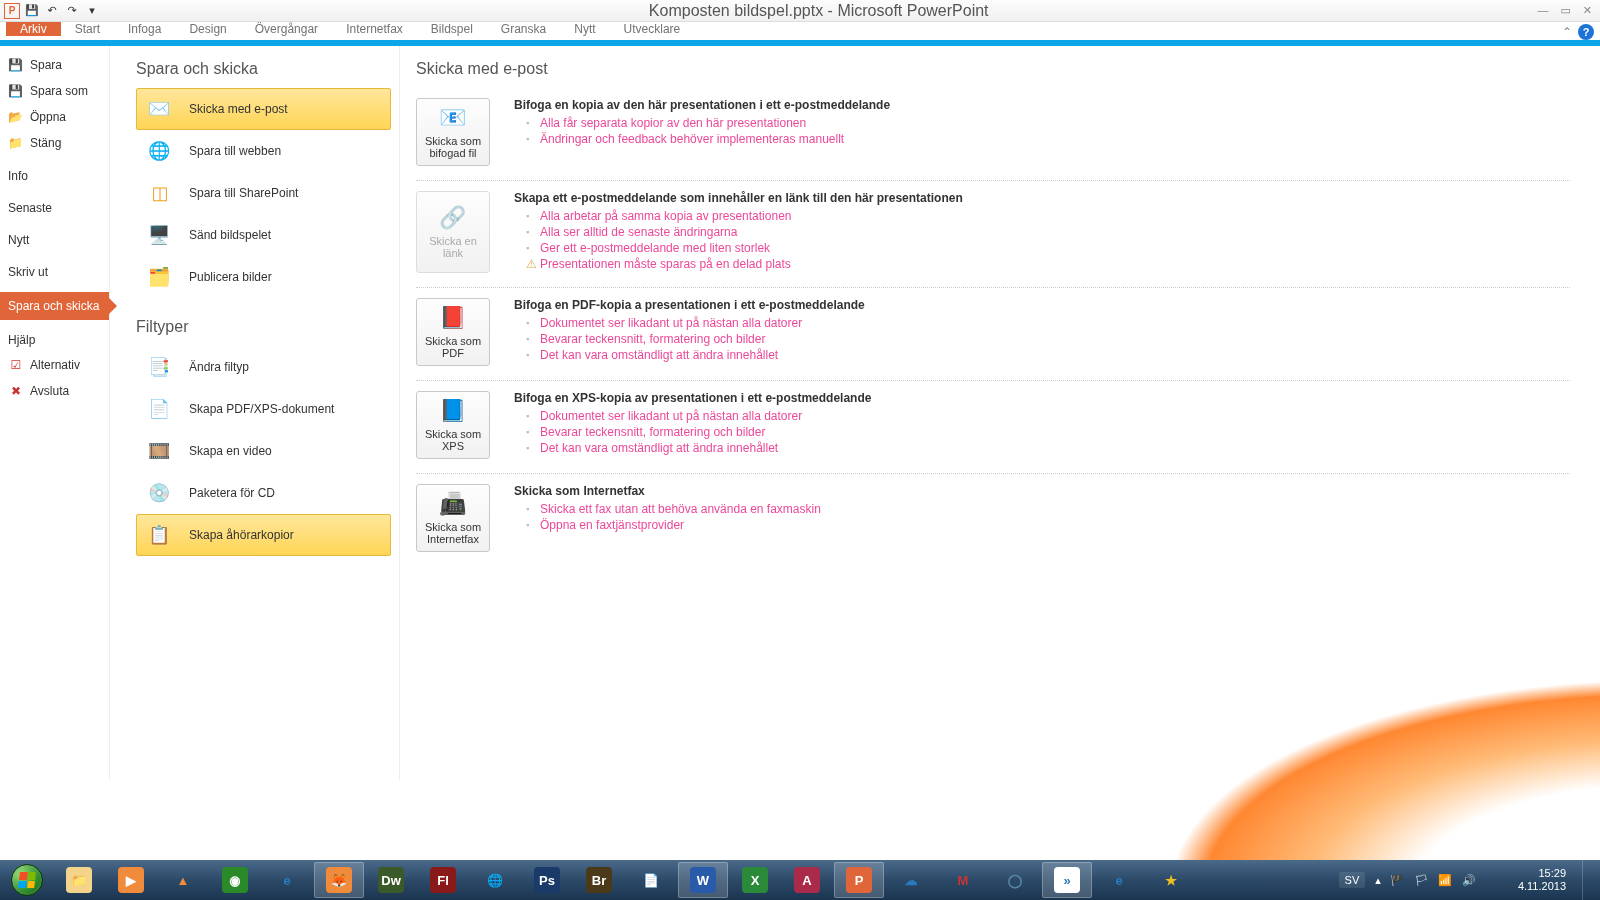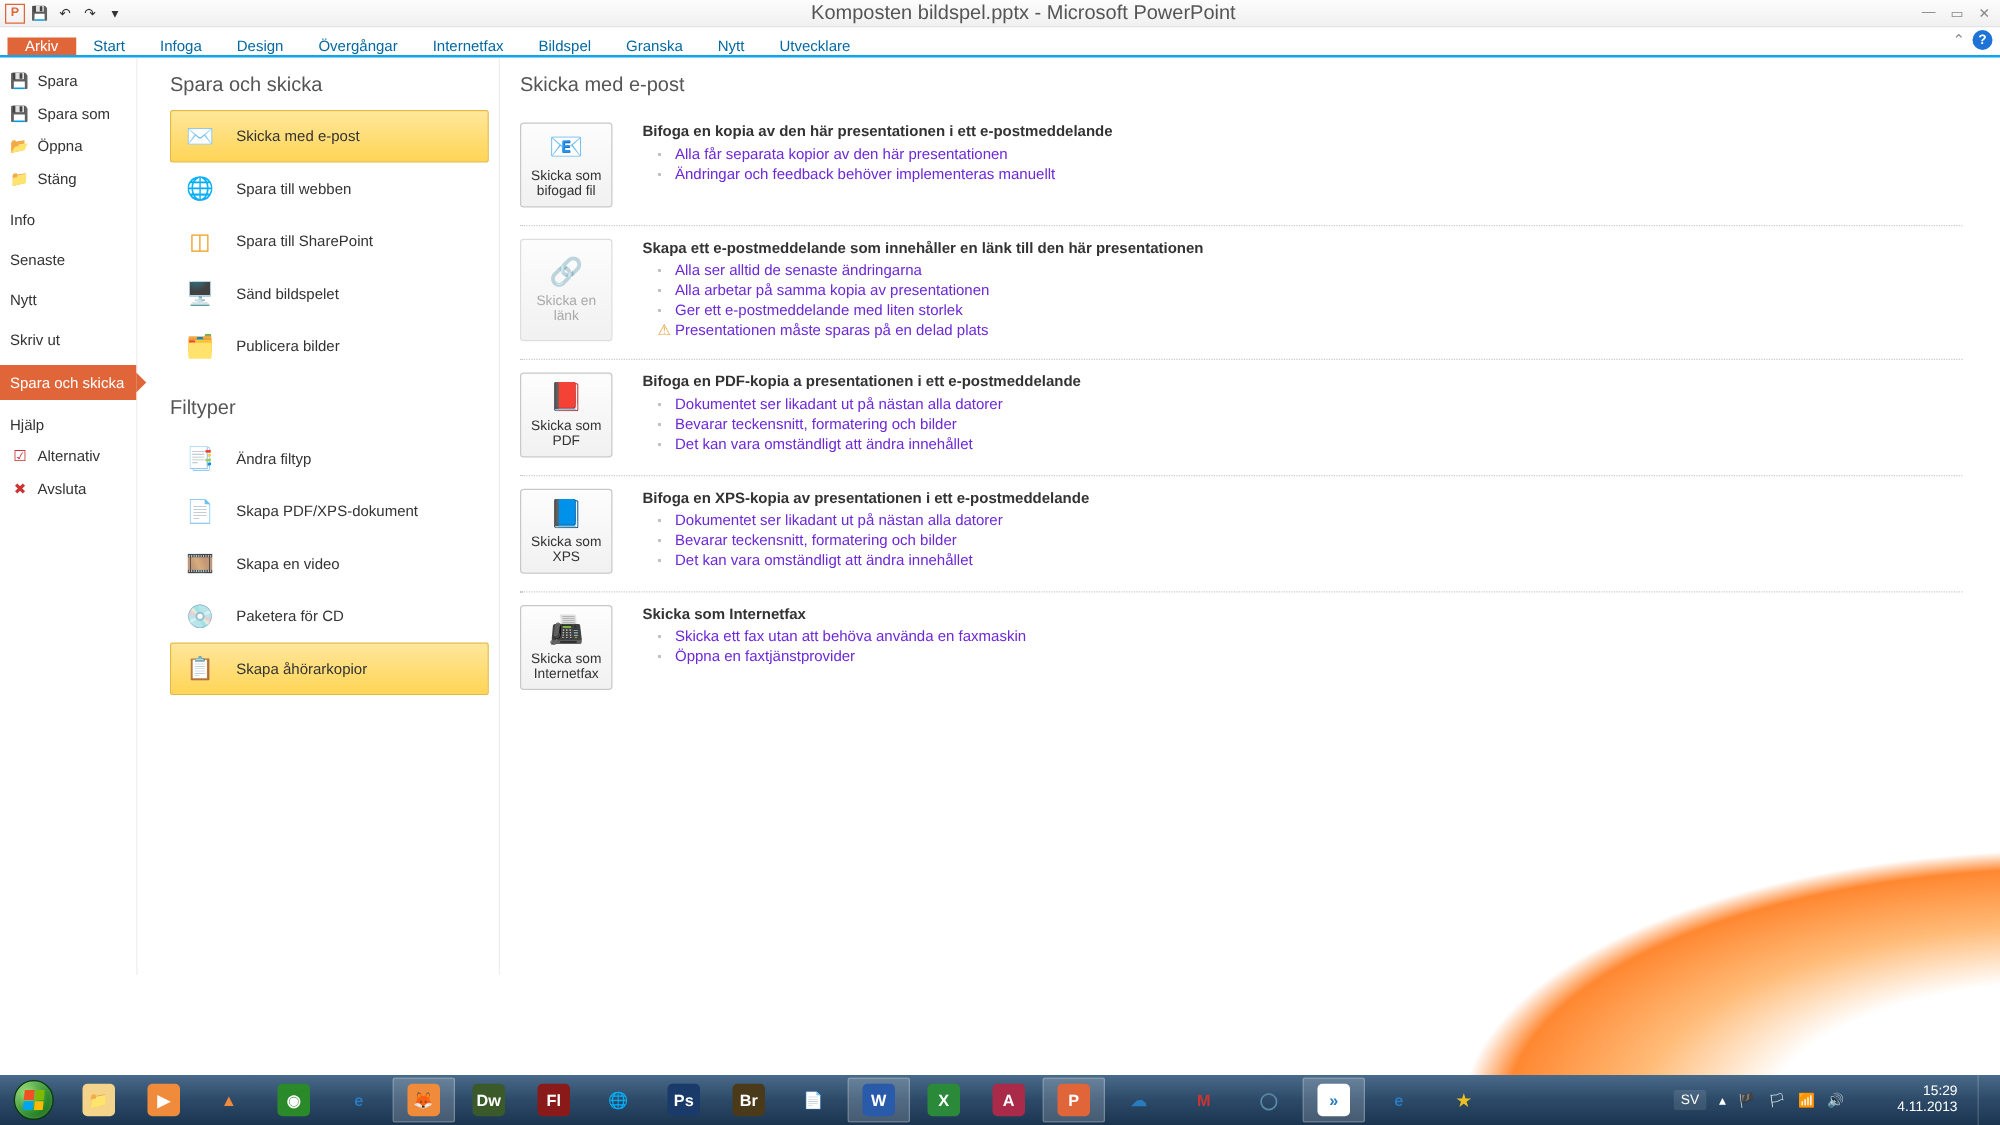--- a/index.html
+++ b/index.html
@@ -7,22 +7,22 @@
   
   
   .titlebar { height: 22px; background: linear-gradient(#fdfdfd,#f0f0f0); display: flex; align-items: center; border-bottom: 1px solid #ddd; }
   .qat { display: flex; align-items: center; gap: 4px; padding-left: 4px; }
   .qat-icon { width: 16px; height: 16px; display: inline-flex; align-items: center; justify-content: center; font-size: 11px; }
   .app-icon { border: 1px solid #e0663a; color: #e0663a; font-weight: bold; width: 16px; height: 16px; display: flex; align-items:center; justify-content:center; font-size:10px;}
   .title-center { flex: 1; text-align: center; color: #555; font-size: 16px; }
   .win-ctrls { display: flex; gap: 12px; padding-right: 8px; color: #888; font-size: 11px;}
   
   
-  .ribbon-tabs { height: 24px; background: #fff; display: flex; align-items: flex-end; border-bottom: 2px solid #0ea5e9; padding-left: 6px; position: relative; }
-  .ribbon-tab { padding: 0 14px; display: flex; align-items: center; color: #0369a1; cursor: default; font-size: 12px; }
+  .ribbon-tabs { height: 24px; background: #fff; display: flex; align-items: flex-start; border-bottom: 6px solid #0ea5e9; padding-left: 6px; position: relative; }
+  .ribbon-tab { padding: 0 14px; display: flex; align-items: center; color: #737373; cursor: default; font-size: 12px; }
   .ribbon-tab.active { background: #e0663a; color: #fff; }
   .ribbon-help { position: absolute; right: 6px; top: 2px; display:flex; gap:6px; align-items:center; }
   .help-circle { width:16px; height:16px; border-radius:50%; background:#1e73d6; color:#fff; font-size:11px; display:flex; align-items:center; justify-content:center; font-weight:bold;}
   
   
   .backstage { display: flex; height: 734px; background:#fff; }
   .bs-left { width: 110px; background: #fff; border-right: 1px solid #eee; padding-top: 6px; }
   .bs-item { padding: 5px 6px 5px 8px; display: flex; align-items: center; gap: 6px; color: #333; cursor: default; font-size: 12px;}
   .bs-item.selected { background: #e0663a; color: #fff; position: relative; padding-top:7px; padding-bottom:7px; }
   .bs-item.selected::after { content:""; position:absolute; right:-8px; top:50%; transform:translateY(-50%); border-left:8px solid #e0663a; border-top:8px solid transparent; border-bottom:8px solid transparent; }
@@ -42,21 +42,21 @@
   .bs-right { flex:1; padding: 14px 30px 0 16px; }
   .right-heading { font-size: 16px; color:#555; margin-bottom: 10px; }
   .section { display:flex; gap:24px; padding: 10px 0 14px 0; border-bottom: 1px dotted #ccc; }
   .section:last-child { border-bottom:none; }
   .big-btn { width: 74px; min-height: 64px; border:1px solid #c8c8c8; border-radius:3px; background: linear-gradient(#fdfdfd,#f1f1f1); display:flex; flex-direction:column; align-items:center; justify-content:center; gap:4px; padding:6px 2px; font-size:11px; text-align:center; color:#333; cursor:default;}
   .big-btn.disabled { color:#aaa; border-color:#ddd; }
   .big-btn .bi { font-size:22px; }
   .desc { flex:1; font-size:12px; color:#333; }
   .desc-head { margin-bottom:4px;font-weight:bold; }
   .desc ul { list-style:none; padding-left: 12px; }
-  .desc li { position:relative; padding-left: 14px; margin:2px 0; color:#6d28d9;}
+  .desc li { position:relative; padding-left: 14px; margin:2px 0; color:#ec4899;}
   .desc li::before { content:"▪"; position:absolute; left:0; color:#bbb; font-size:9px; top:2px;}
   .desc li.warn::before { content:"⚠"; color:#e6a43c; font-size:12px; top:0;}
   
   
   .swoosh { position:absolute; right:0; bottom:40px; width:560px; height:260px; background: radial-gradient(ellipse 700px 300px at 620px 290px, #fff 0%, #fff 35%, #ffb469 50%, #ff7a1a 65%, transparent 70%); pointer-events:none; opacity:0.9;}
   
   
   .taskbar { position:absolute; bottom:0; left:0; right:0; height:40px; background: linear-gradient(#4a6a8a 0%, #2c4a68 50%, #1b3550 100%); display:flex; align-items:center; padding:0 4px; }
   .start-btn { width:46px; height:36px; display:flex; align-items:center; justify-content:center; }
   .start-orb { width:32px; height:32px; border-radius:50%; background: radial-gradient(circle at 30% 30%, #9be17a, #2a8a2a 60%, #0a4a0a); border:1px solid #0a3a0a; display:flex; align-items:center; justify-content:center; box-shadow: 0 0 4px rgba(255,255,255,0.3) inset;}
@@ -224,22 +224,22 @@
     </div>
 
     <div class="section">
       <div class="big-btn disabled">
           <span class="bi" style="opacity:.5">🔗</span>
           <span>Skicka en länk</span>
         </div>
       <div class="desc">
         <div class="desc-head">Skapa ett e-postmeddelande som innehåller en länk till den här presentationen</div>
         <ul>
+          <li>Alla arbetar på samma kopia av presentationen</li>
           <li>Alla ser alltid de senaste ändringarna</li>
-          <li>Alla arbetar på samma kopia av presentationen</li>
           <li>Ger ett e-postmeddelande med liten storlek</li>
           <li class="warn">Presentationen måste sparas på en delad plats</li>
         </ul>
       </div>
     </div>
 
     <div class="section">
       <div class="big-btn">
           <span class="bi" style="color:#c33">📕</span>
           <span>Skicka som PDF</span>

